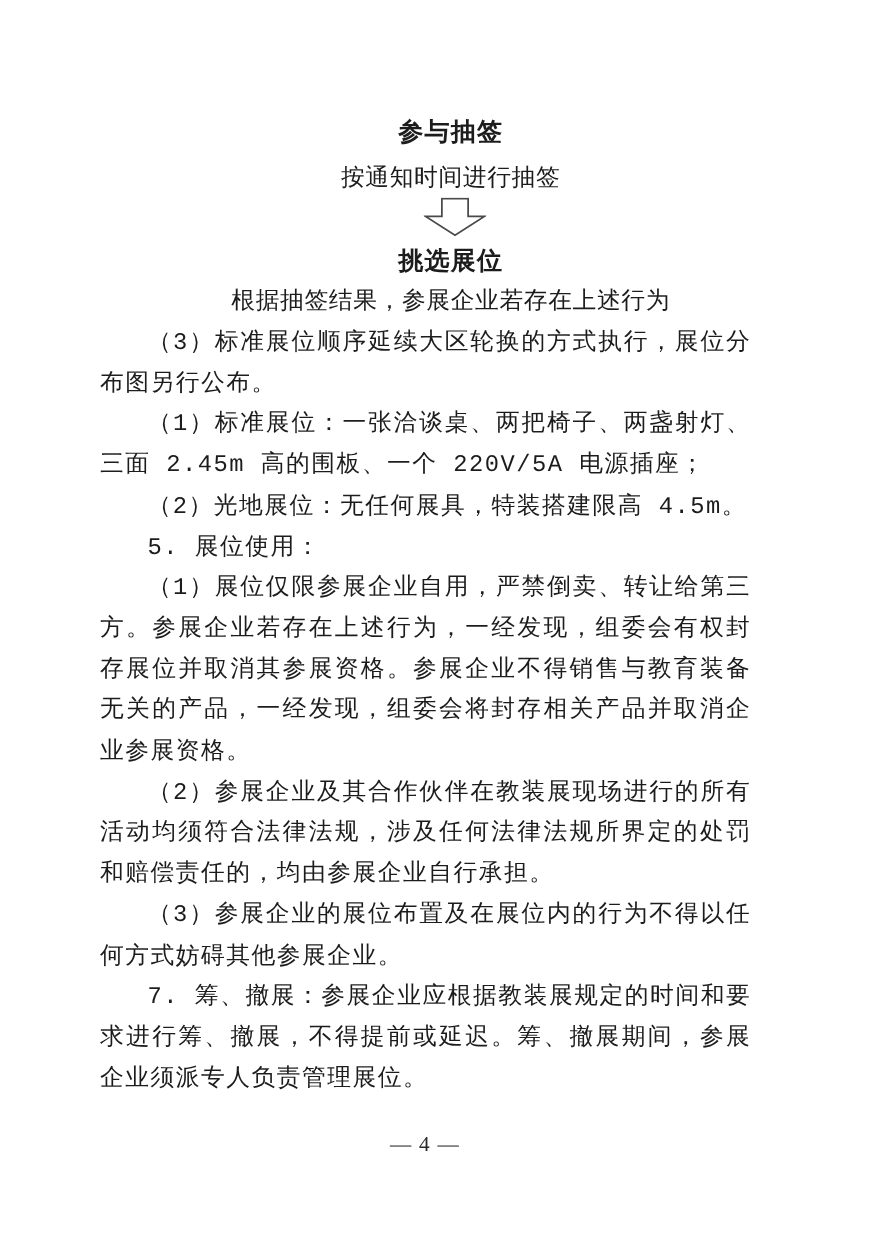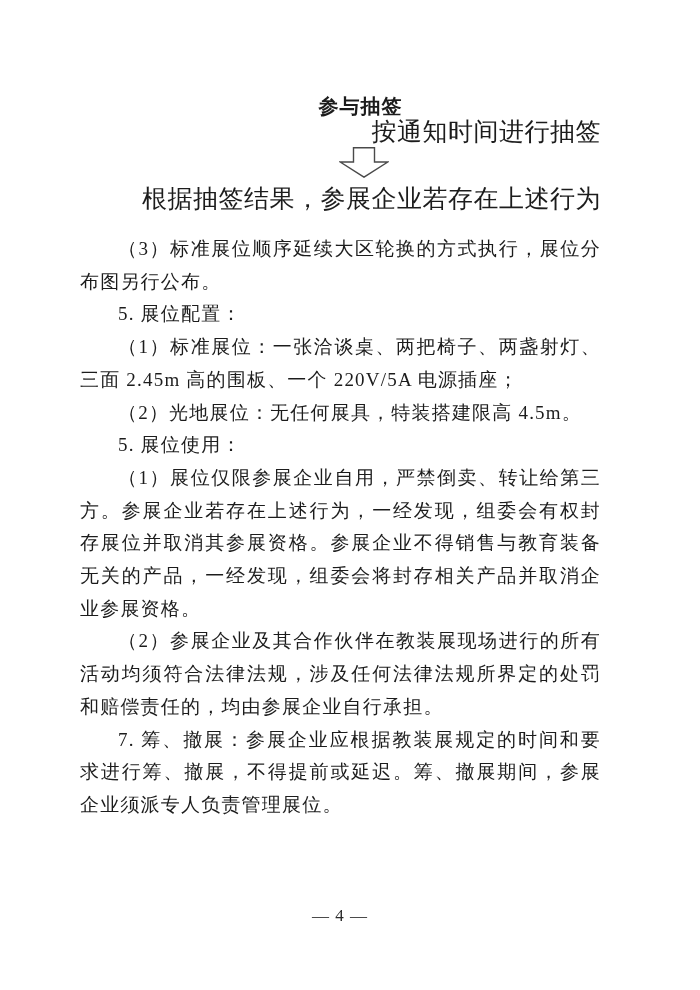--- a/index.html
+++ b/index.html
@@ -23,41 +23,42 @@
     margin: 0;
     font-size: 20px;
     font-weight: 700;
     line-height: 22px;
     text-align: center;
     text-indent: 40px; 
     letter-spacing: 1px;
   }
   .flow-title.second { margin-top: 9px; }
   .flow-desc {
-    margin: 4px 0 0 0;
-    font-size: 25px;
+    margin: 15px 0 0 0;
+    font-size: 19px;
     line-height: 21px;
-    text-align: right;
+    text-align: center;
     text-indent: 40px;
     letter-spacing: 0.5px;
   }
   .flow-desc.second { margin-top: 10px; }
   .arrow-wrap {
     width: 50px;
     height: 31px;
     margin: 5px auto 0 auto;
     transform: translateX(23px);
   }
   .arrow-wrap svg { display: block; }
   .body-text {
-    margin-top: 24px;
+    margin-top: 7px;
     font-size: 19px;
     line-height: 32.7px;
     text-align: justify;
     letter-spacing: 1.2px;
+    font-family: Liberation Mono, monospace;
   }
   .body-text p {
     margin: 0;
     padding: 0;
     text-indent: 2em;
   }
   .page-number {
     position: absolute;
     top: 906px;
     left: 0;
@@ -77,28 +78,29 @@
 
     <h1 class="flow-title">参与抽签</h1>
     <p class="flow-desc">按通知时间进行抽签</p>
 
     <div class="arrow-wrap">
       <svg width="50" height="31" viewBox="0 0 50 31" xmlns="http://www.w3.org/2000/svg">
         <polygon points="14.5,0.8 35.5,0.8 35.5,15 48.8,15 25,30.2 1.2,15 14.5,15" fill="#ffffff" stroke="#4a4a4a" stroke-width="1.4" stroke-linejoin="miter"></polygon>
       </svg>
     </div>
 
+    <h1 class="flow-title second">挑选展位</h1>
     <p class="flow-desc second">根据抽签结果，参展企业若存在上述行为</p>
 
     <div class="body-text">
       <p>（3）标准展位顺序延续大区轮换的方式执行，展位分布图另行公布。</p>
-      <p>5. 展位配置：</p>
       <p>（1）标准展位：一张洽谈桌、两把椅子、两盏射灯、三面 2.45m 高的围板、一个 220V/5A 电源插座；</p>
       <p>（2）光地展位：无任何展具，特装搭建限高 4.5m。</p>
       <p>5. 展位使用：</p>
       <p>（1）展位仅限参展企业自用，严禁倒卖、转让给第三方。参展企业若存在上述行为，一经发现，组委会有权封存展位并取消其参展资格。参展企业不得销售与教育装备无关的产品，一经发现，组委会将封存相关产品并取消企业参展资格。</p>
       <p>（2）参展企业及其合作伙伴在教装展现场进行的所有活动均须符合法律法规，涉及任何法律法规所界定的处罚和赔偿责任的，均由参展企业自行承担。</p>
+      <p>（3）参展企业的展位布置及在展位内的行为不得以任何方式妨碍其他参展企业。</p>
       <p>7. 筹、撤展：参展企业应根据教装展规定的时间和要求进行筹、撤展，不得提前或延迟。筹、撤展期间，参展企业须派专人负责管理展位。</p>
     </div>
   </div>
 
   <div class="page-number">— 4 —</div>
 </div>
 
 </body></html>

